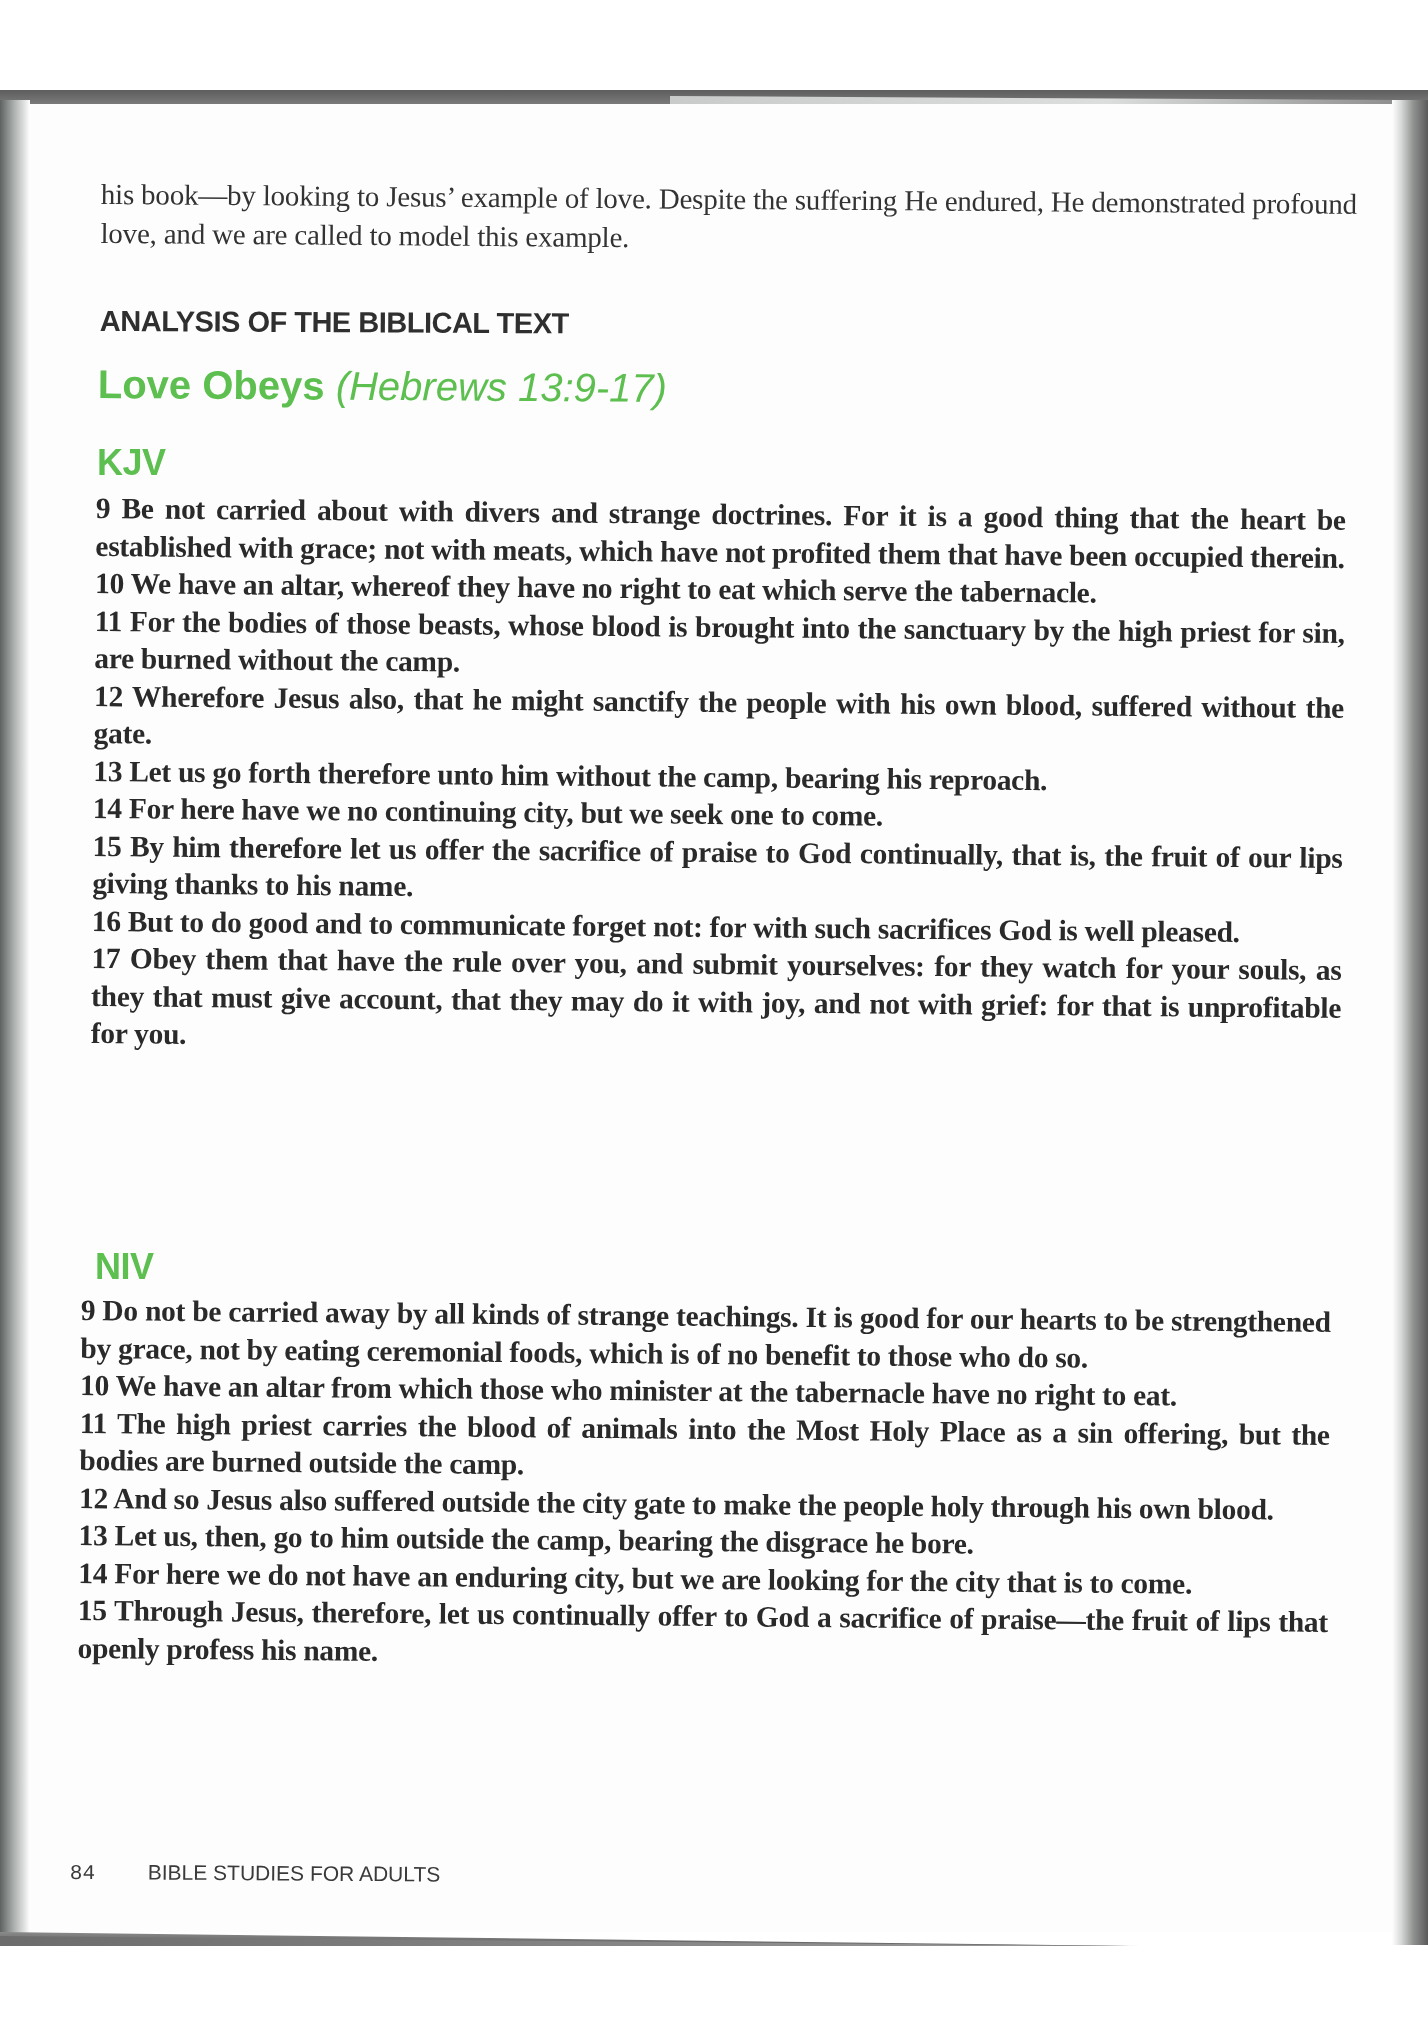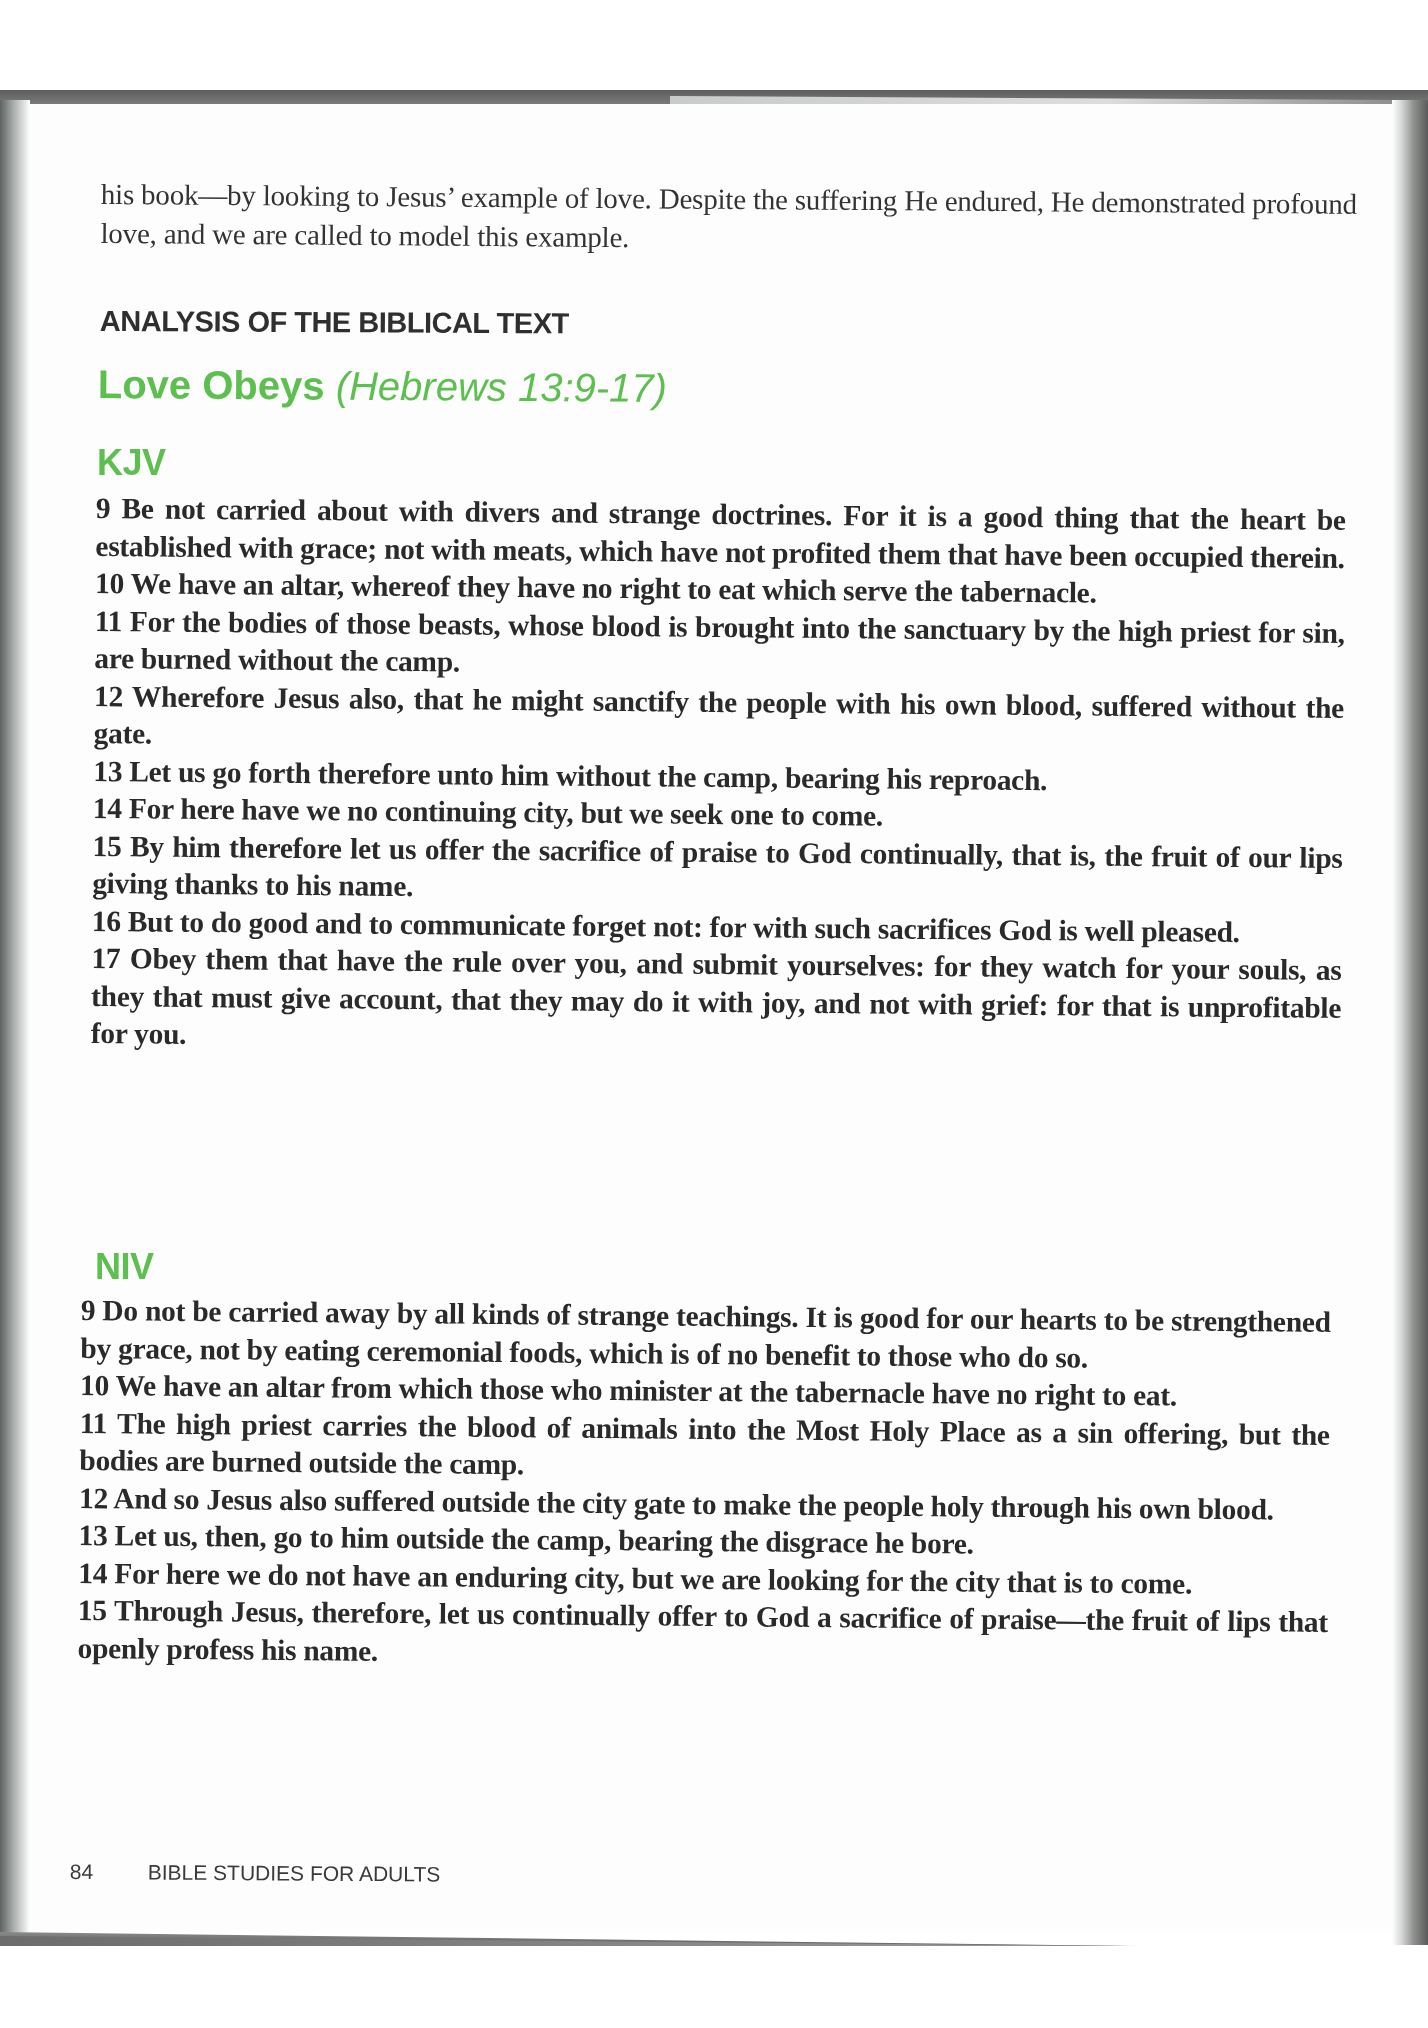--- a/index.html
+++ b/index.html
@@ -62,21 +62,21 @@
   .verses {
     position:absolute; width:1250px; font-size:29.5px; line-height:37.5px; color:#2a2a2a;
     font-weight:bold; letter-spacing:-0.3px;
     transform:rotate(0.55deg); transform-origin:left top;
   }
   .verse { margin:0; padding:0; text-align:justify; text-align-last:left; }
   .footer {
     position:absolute; left:70px; top:1860px; font-family:"Liberation Sans", sans-serif;
     font-size:21px; color:#3a3a3a; transform:rotate(0.4deg); transform-origin:left top; white-space:nowrap;
   }
-  .footer .num { display:inline-block; width:72px; }
+  .footer .num { display:inline-block; width:72px;font-family:Liberation Mono, monospace; }
 </style>
 </head>
 <body>
 
 <div class="scan-top"></div>
 <div class="scan-top-light"></div>
 <div class="scan-left"></div>
 <div class="scan-right"></div>
 <div class="scan-bottom"></div>
 <div class="scan-bottom-strip"></div>

